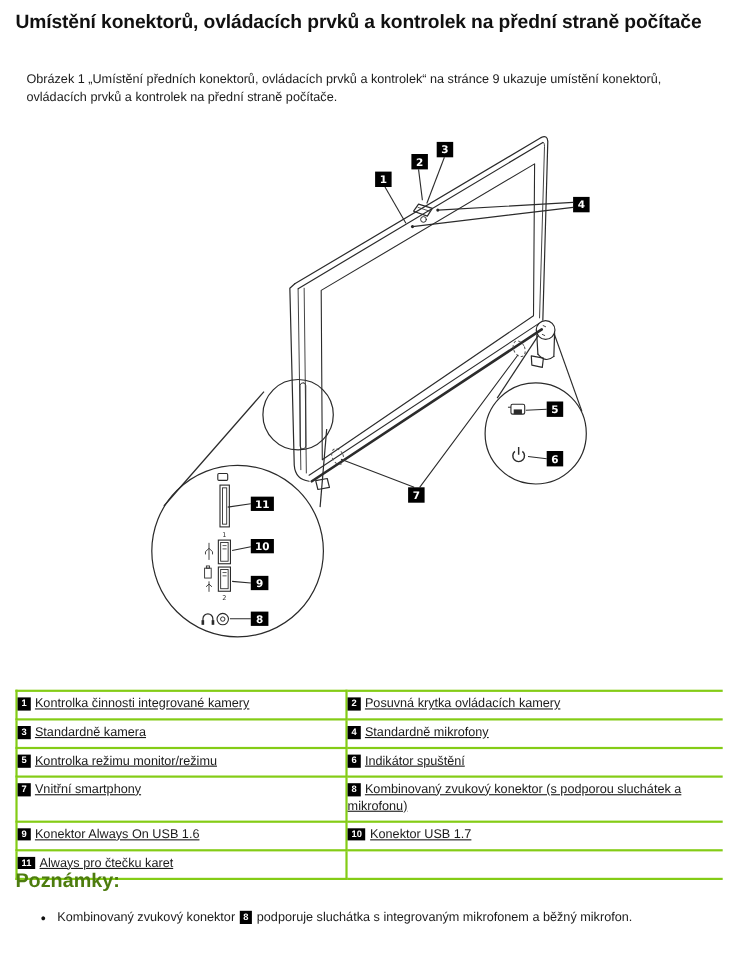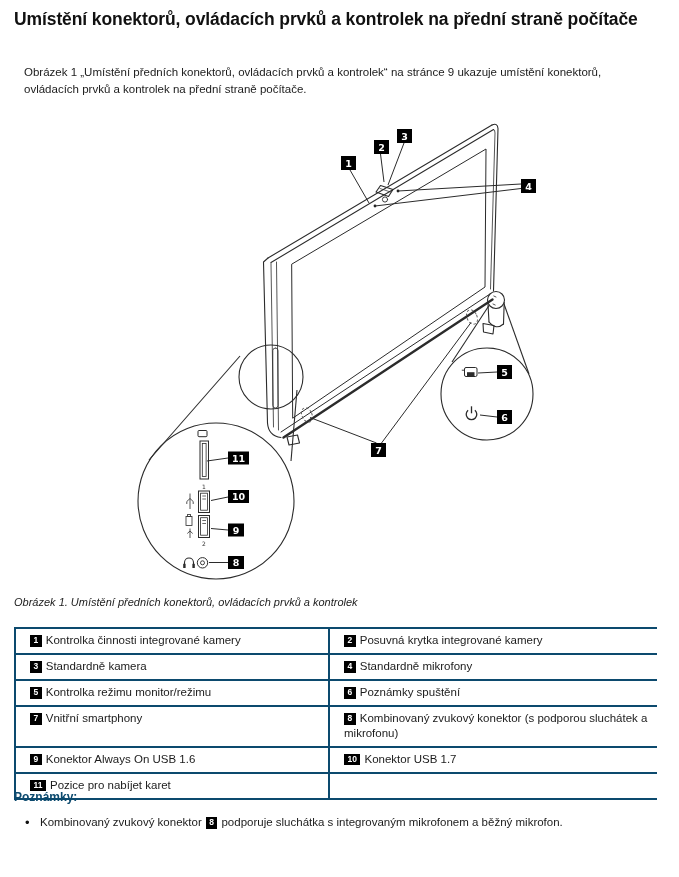--- a/index.html
+++ b/index.html
@@ -20,37 +20,37 @@
   .caption{
     position:absolute;top:596px;left:14px;margin:0;
     font-size:11px;font-style:italic;color:#222;
   }
   table.calltable{
     position:absolute;top:627px;left:14px;width:649px;
     border-collapse:collapse;table-layout:fixed;
     font-size:11.5px;line-height:1.3;
   }
   table.calltable td{
-    border:2px solid #0c4a6e;padding:4px 6px 5px 14px;vertical-align:top;color:#1b1b1b;
+    border:2px solid #84cc16;padding:4px 6px 5px 0;vertical-align:top;color:#1b1b1b;text-decoration:underline;
   }
   td.c1{width:292px;}
   td.c2{width:353px;}
   .tbadge,.nbadge{
     display:inline-block;background:#000;color:#fff;font-weight:bold;
     font-size:8.5px;line-height:1.15;padding:1px 3.5px;margin-right:4px;
     position:relative;top:-1px;
   }
   .nbadge{margin:0 4px;}
   .tbadge:empty,.nbadge:empty{display:none;}
   .notes-heading{
     position:absolute;top:790px;left:14px;margin:0;
-    font-size:12px;font-weight:bold;color:#0c4a6e;
+    font-size:18px;font-weight:bold;color:#4d7c0f;
   }
   ul.notes{
-    position:absolute;top:810px;left:14px;width:648px;margin:4px;padding:0;
+    position:absolute;top:810px;left:14px;width:648px;margin:16px;padding:0;
     list-style:none;font-size:11.5px;line-height:1.5;
   }
   ul.notes li{position:relative;padding-left:22px;margin-bottom:8px;}
   ul.notes li::before{
     content:"\2022";position:absolute;left:7px;top:-1px;font-size:13px;color:#111;
   }
   svg text.cnum{
     font-family:"DejaVu Sans","Liberation Sans",sans-serif;
     font-weight:bold;fill:#fff;font-size:9.5px;
   }
@@ -231,46 +231,45 @@
             <text class="cnum" x="238.5" y="500" text-anchor="middle">10</text>
           </g>
         <g>
             <rect x="228" y="451.5" width="21" height="13" fill="#000"></rect>
             <text class="cnum" x="238.5" y="461.5" text-anchor="middle">11</text>
           </g>
       </g>
     </svg>
   </div>
 
-  <p class="caption">Obrázek 1. Umístění předních konektorů, ovládacích prvků a kontrolek</p>
 
   <table class="calltable">
     <tbody>
       <tr>
         <td class="c1"><span class="tbadge">1</span><span>Kontrolka činnosti integrované kamery</span></td>
-        <td class="c2"><span class="tbadge">2</span><span>Posuvná krytka integrované kamery</span></td>
+        <td class="c2"><span class="tbadge">2</span><span>Posuvná krytka ovládacích kamery</span></td>
       </tr>
       <tr>
         <td class="c1"><span class="tbadge">3</span><span>Standardně kamera</span></td>
         <td class="c2"><span class="tbadge">4</span><span>Standardně mikrofony</span></td>
       </tr>
       <tr>
         <td class="c1"><span class="tbadge">5</span><span>Kontrolka režimu monitor/režimu</span></td>
-        <td class="c2"><span class="tbadge">6</span><span>Poznámky spuštění</span></td>
+        <td class="c2"><span class="tbadge">6</span><span>Indikátor spuštění</span></td>
       </tr>
       <tr>
         <td class="c1"><span class="tbadge">7</span><span>Vnitřní smartphony</span></td>
         <td class="c2"><span class="tbadge">8</span><span>Kombinovaný zvukový konektor (s podporou sluchátek a mikrofonu)</span></td>
       </tr>
       <tr>
         <td class="c1"><span class="tbadge">9</span><span>Konektor Always On USB 1.6</span></td>
         <td class="c2"><span class="tbadge">10</span><span>Konektor USB 1.7</span></td>
       </tr>
       <tr>
-        <td class="c1"><span class="tbadge">11</span><span>Pozice pro nabíjet karet</span></td>
+        <td class="c1"><span class="tbadge">11</span><span>Always pro čtečku karet</span></td>
         <td class="c2"><span></span></td>
       </tr>
     </tbody>
   </table>
 
   <p class="notes-heading">Poznámky:</p>
 
   <ul class="notes">
     <li><span>Kombinovaný zvukový konektor</span><span class="nbadge">8</span><span>podporuje sluchátka s integrovaným mikrofonem a běžný mikrofon.</span></li>
   </ul>

